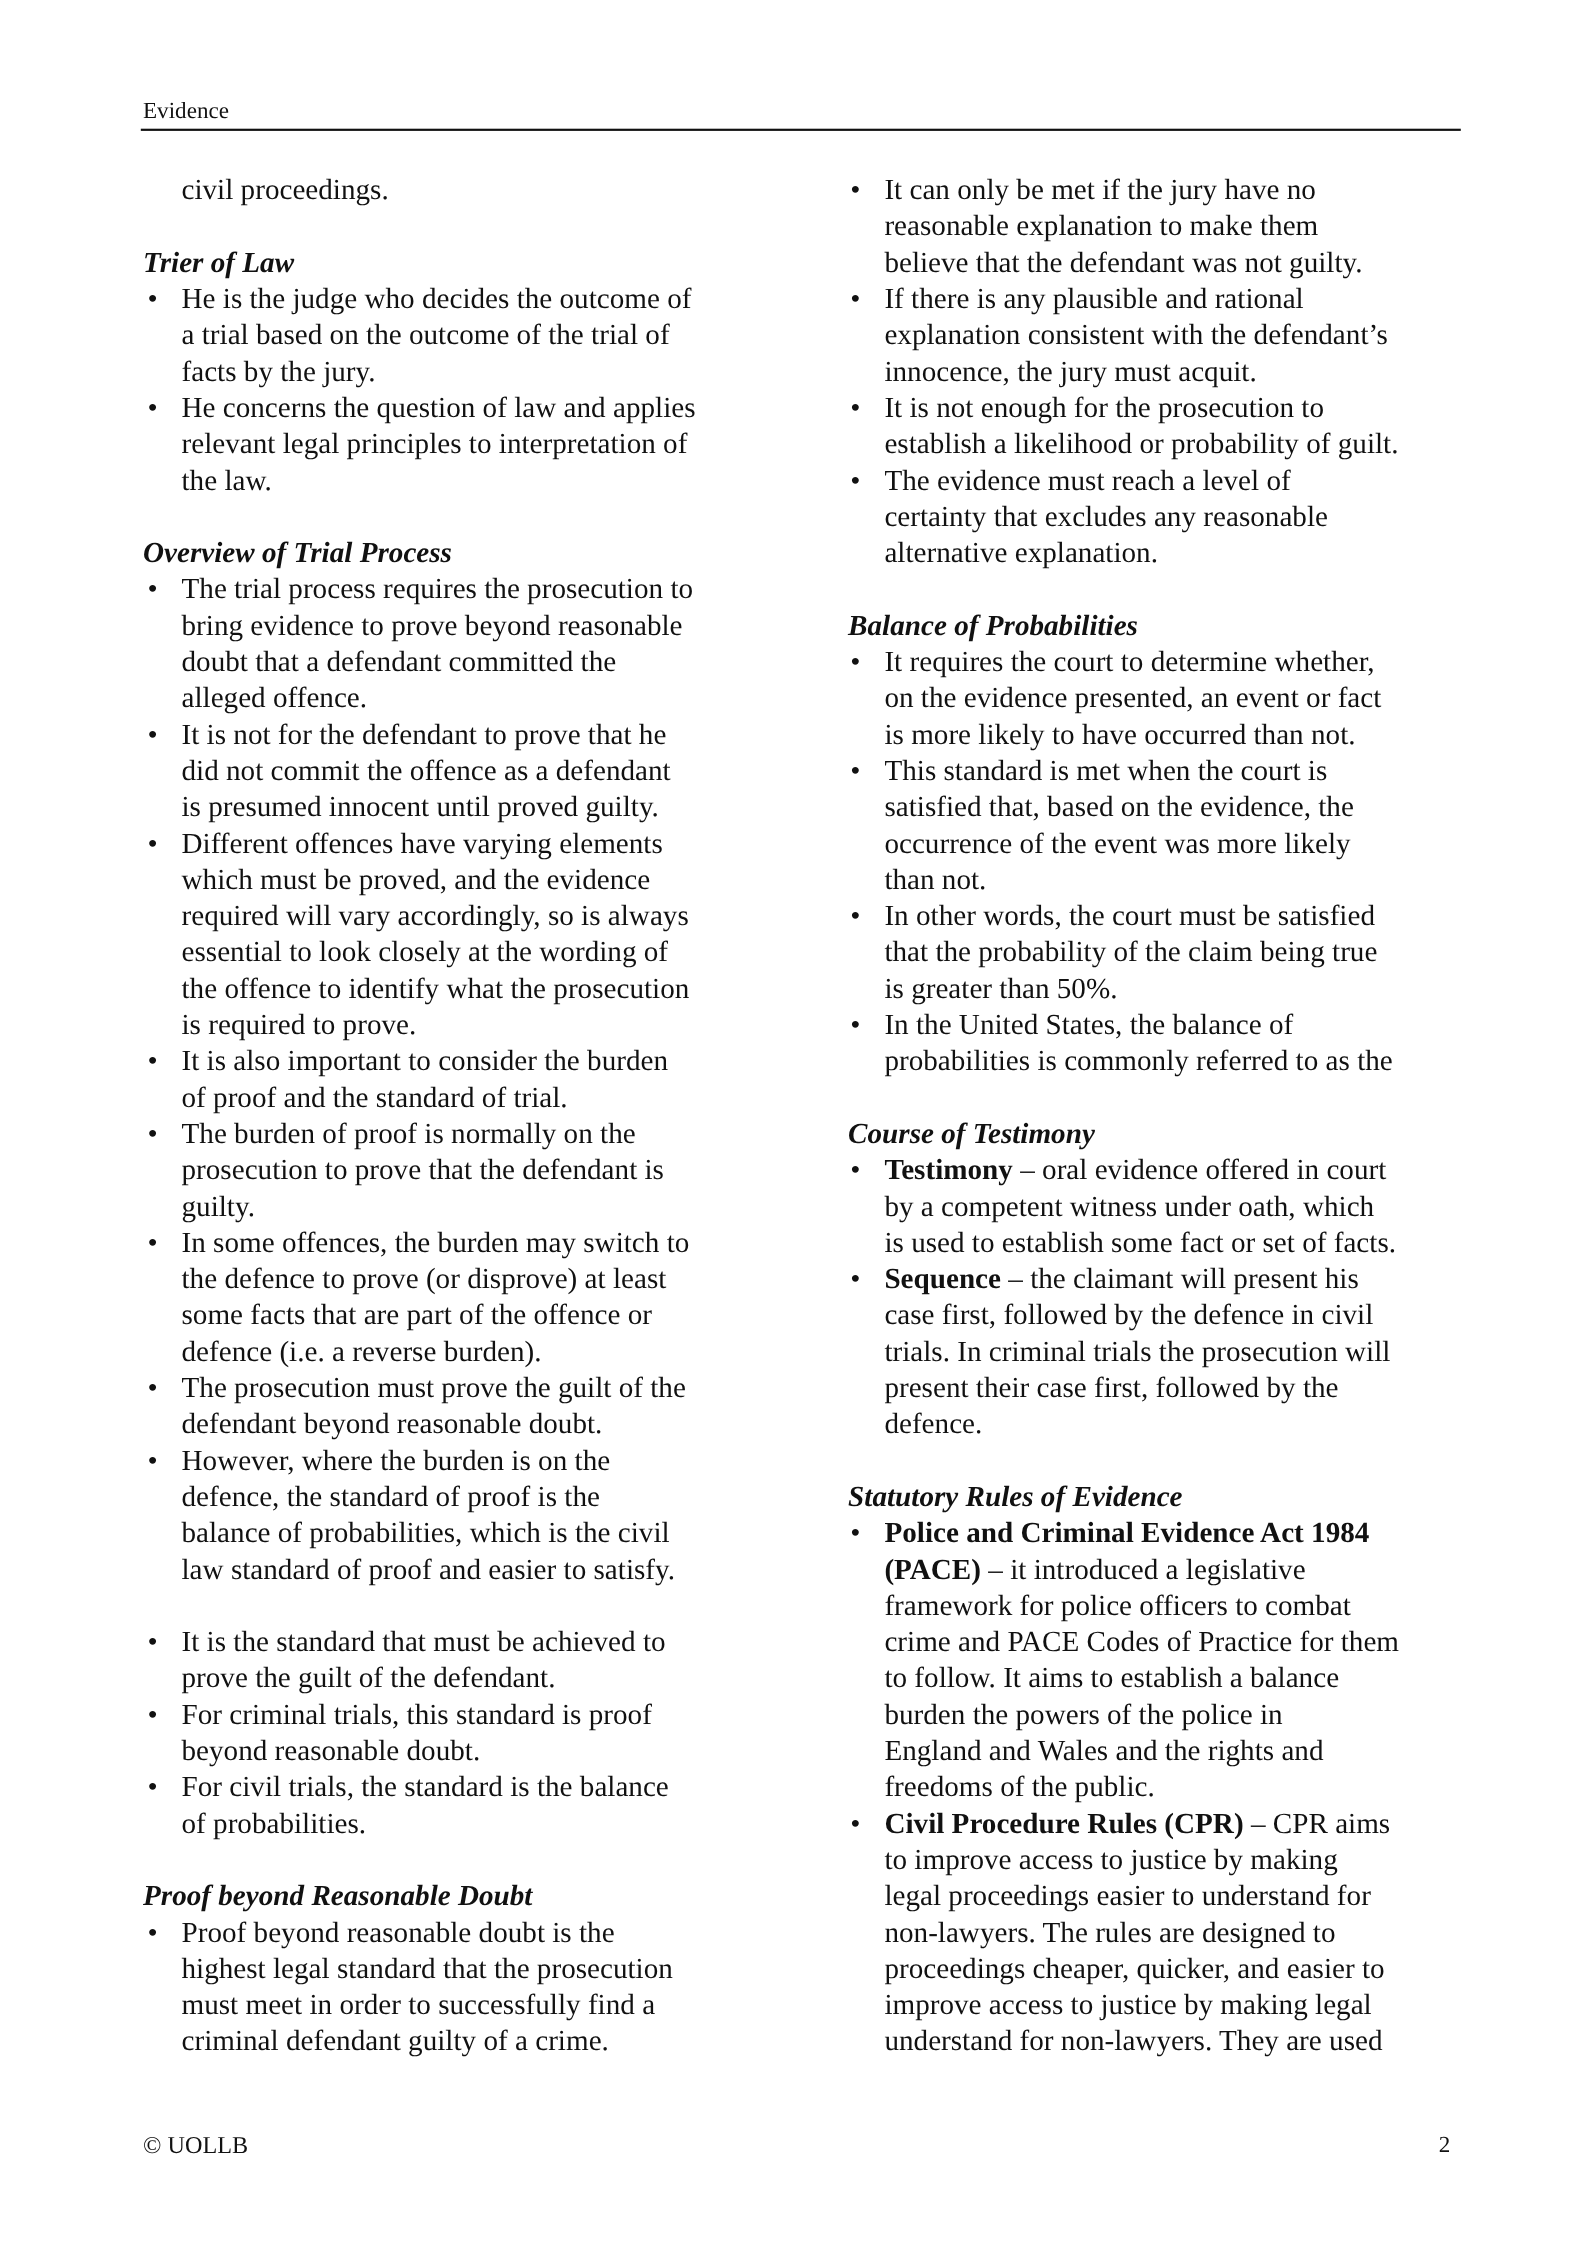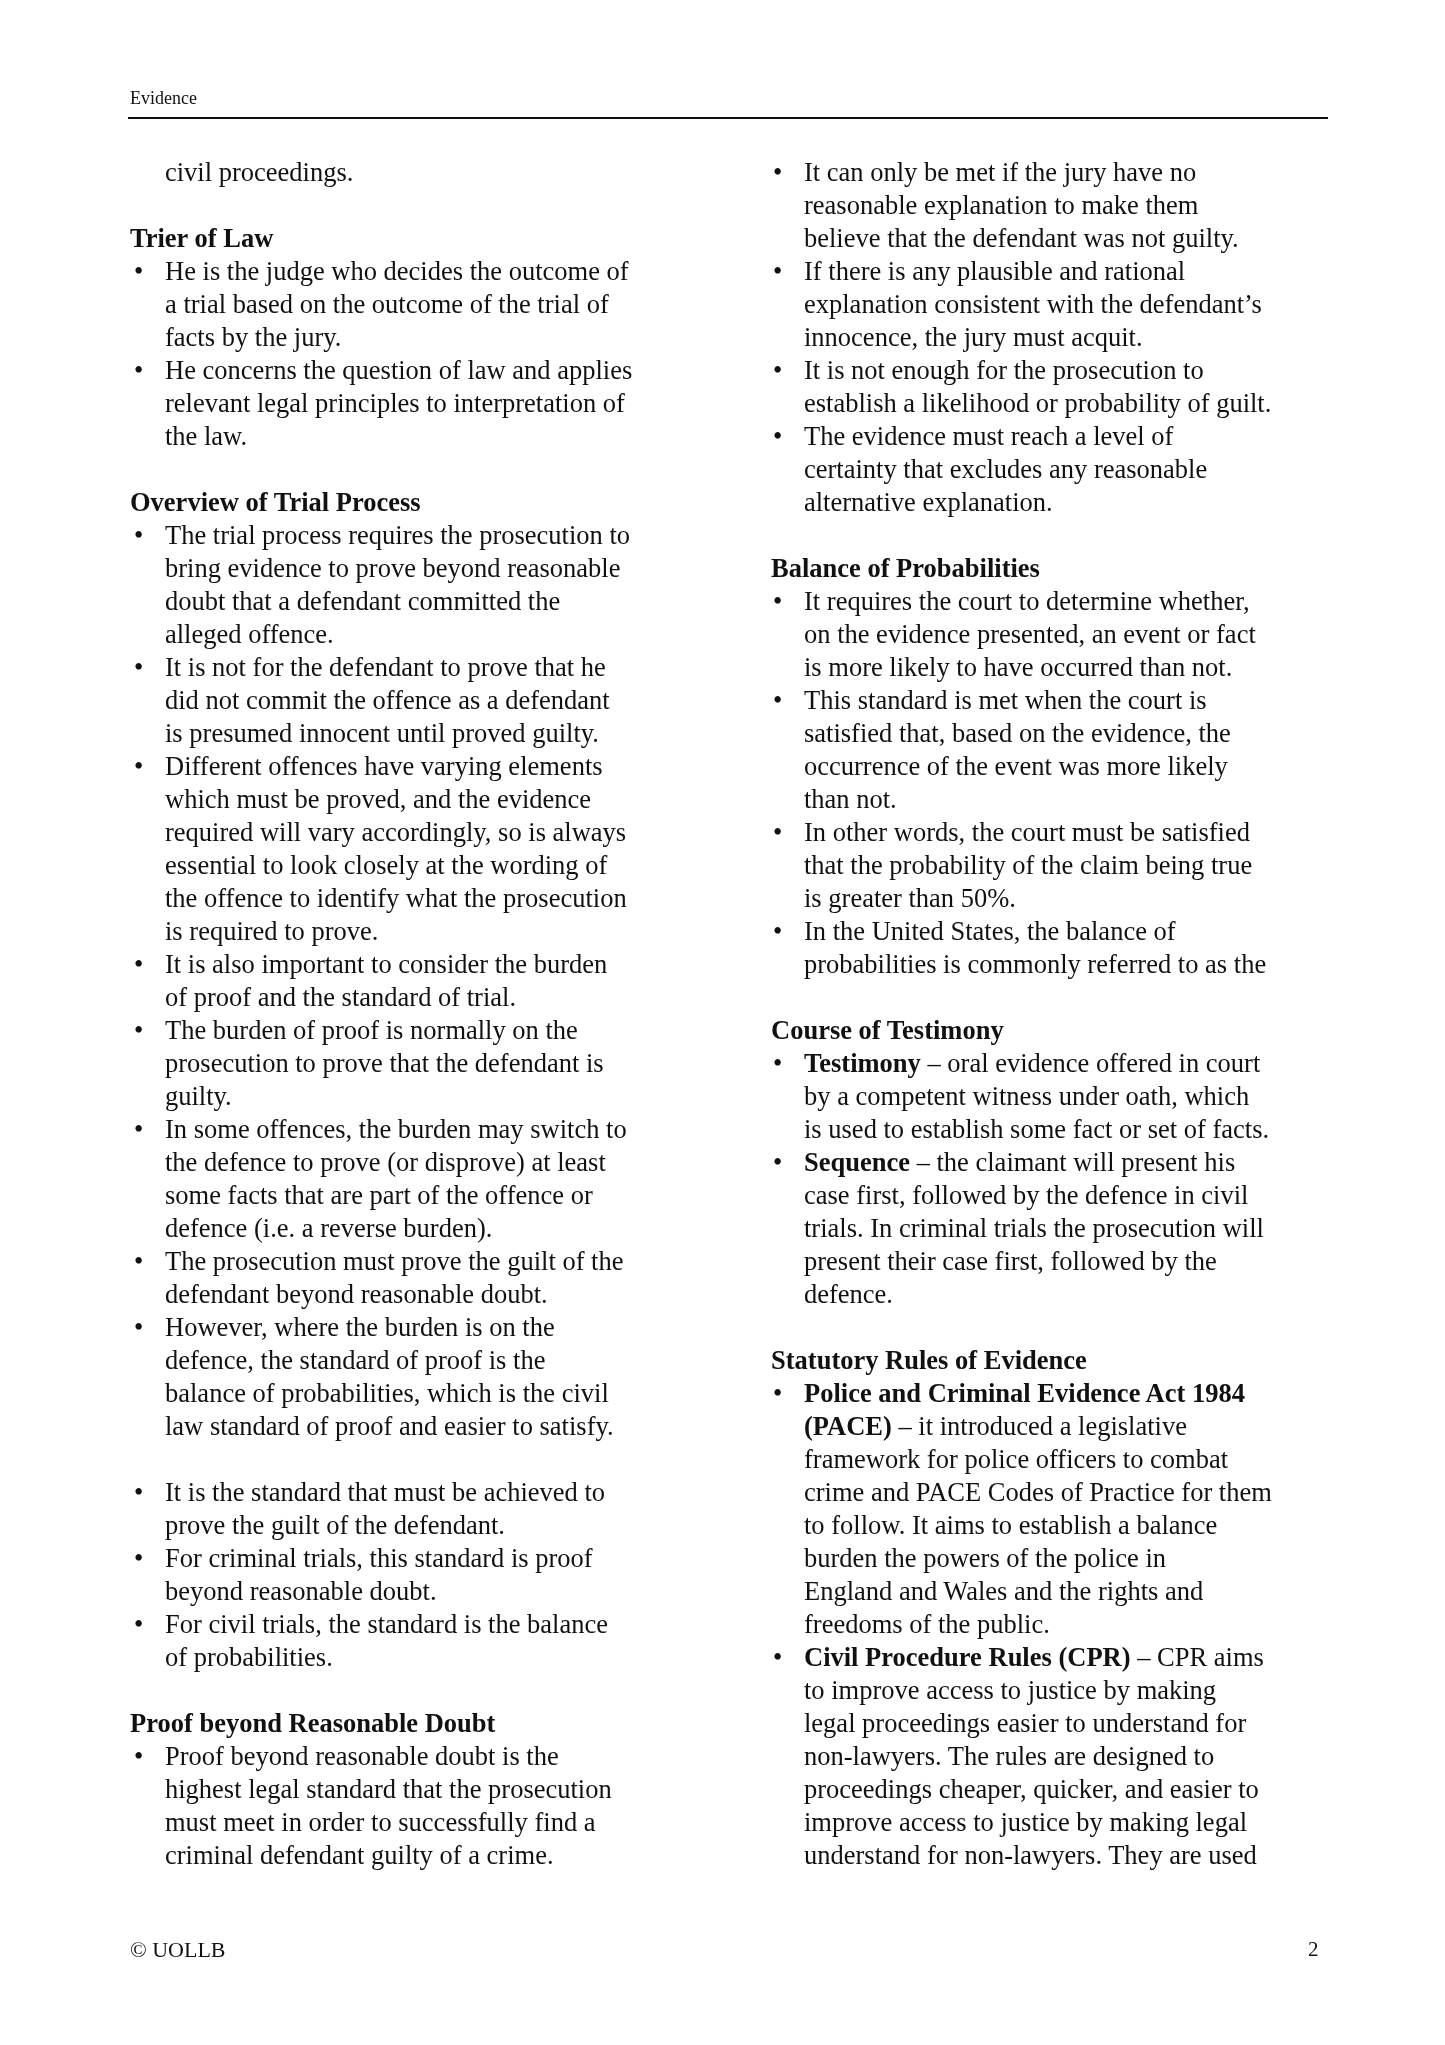--- a/index.html
+++ b/index.html
@@ -1,24 +1,24 @@
 <!DOCTYPE html>
 <html><head>
 <meta charset="utf-8">
 <style>
   html, body { margin: 0; padding: 0; background: #ffffff; }
   body { width: 1445px; height: 2045px; position: relative; overflow: hidden;
          font-family: "Liberation Serif", "DejaVu Serif", serif; color: #111; }
-  .header-title { position: absolute; left: 130px; top: 88px; font-size: 18px; }
+  .header-title { position: absolute; left: 130px; top: 88px; font-size: 21px; }
   .header-rule { position: absolute; left: 128px; top: 117px; width: 1200px; height: 0; border-top: 2px solid #111; }
   .column { position: absolute; top: 132px; margin-top: 24px; }
   .col-left { left: 130px; width: 560px; }
   .col-right { left: 771px; width: 570px; }
   .line { height: 33px; line-height: 33px; font-size: 26.5px; white-space: nowrap; position: relative; }
-  .line.heading { font-weight: bold; }
+  .line.heading { font-weight: bold; font-style: italic; }
   .line .txt { position: absolute; left: 35px; }
   .col-right .line .txt { left: 33px; }
   .line.heading .txt { left: 0; }
   .bullet { position: absolute; left: 4px; top: 0; }
   .col-right .bullet { left: 2px; }
   b { font-weight: bold; }
   .footer-left { position: absolute; left: 130px; top: 1937px; font-size: 22px; }
   .footer-right { position: absolute; left: 1308px; top: 1937px; font-size: 21px; }
 </style>
 </head>

